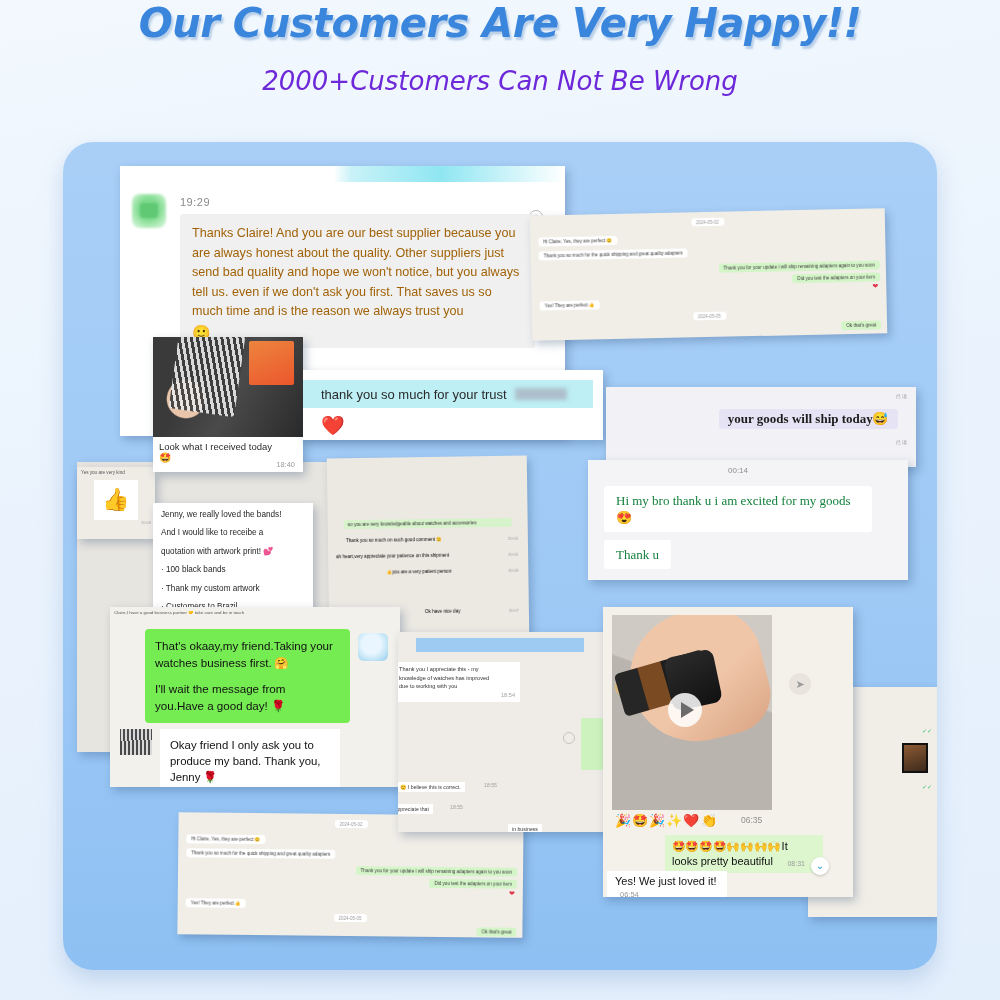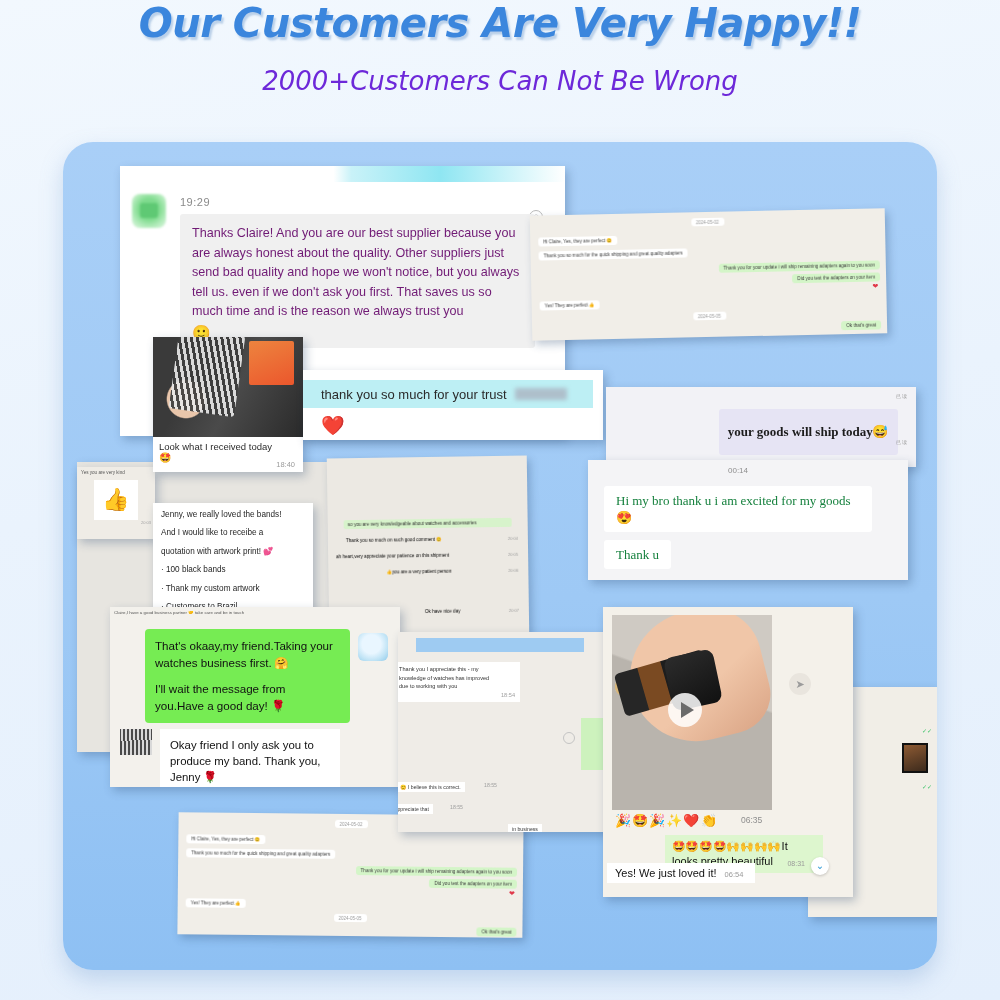--- a/index.html
+++ b/index.html
@@ -69,21 +69,21 @@
   .msg-meta {
     position: absolute; left: 60px; top: 30px;
     font-size: 11px; color: #8a8a8a; letter-spacing: .5px;
   }
   .bubble-grey {
     position: absolute; left: 60px; top: 48px; width: 355px;
     background: #f0f0f0; border-radius: 3px;
     padding: 10px 12px 6px 12px;
   }
   .bubble-grey p {
-    font-size: 12.6px; line-height: 19.6px; color: #701a75;
+    font-size: 12.6px; line-height: 19.6px; color: #a16207;
   }
   .bubble-grey .emo { font-size: 15px; display:block; margin-top: 2px; }
   .smiley-icon {
     position: absolute; right: 22px; top: 44px;
     width: 14px; height: 14px; border-radius: 50%;
     border: 1px solid #b9b9b9; color:#b9b9b9; font-size: 9px;
     text-align:center; line-height:12px;
   }
 
   
@@ -168,21 +168,21 @@
   #c-knowledge { left: 265px; top: 315px; width: 200px; height: 180px; background:#ece9e3;
                  transform: rotate(-0.8deg); }
   .kn-row { position:absolute; font-size:4.6px; filter:blur(.3px); white-space:nowrap; }
   .kn-g { background:#d7f3cb; padding:2px 4px; border-radius:2px; color:#2e2e2e; }
   .kn-time { color:#9a9a9a; font-size:4px; }
 
   
   #c-ship { left: 543px; top: 245px; width: 310px; height: 80px; background:#f2f2f6; }
   .bubble-lav {
     position:absolute; right: 18px; top: 22px;
-    background:#e6e4f4; border-radius:3px; padding:15px 9px;
+    background:#e6e4f4; border-radius:3px; padding:2px 9px;
     font-family:"Liberation Serif", serif; font-weight:bold; font-size:13px; color:#1c1c1c;
   }
   .read-mark { position:absolute; right:8px; font-size:5px; color:#9b9b9b; letter-spacing:1px;}
 
   
   #c-excited { left: 525px; top: 318px; width: 320px; height: 120px; background:#f4f4f6; }
   .bubble-w {
     position:absolute; left: 16px; background:#ffffff; border-radius:3px;
     padding:6px 12px; font-family:"Liberation Serif", serif; font-size:13px; color:#15803d;
     line-height: 17px;
@@ -281,21 +281,21 @@
     border-radius:50%; background:#e9e5de; color:#9b9b9b; font-size:11px;
     text-align:center; line-height:22px;
   }
   .bubble-green2 {
     position:absolute; left: 62px; top: 228px; width: 158px;
     background:#ddf6ce; padding: 4px 7px;
     font-size:11px; line-height:15px; color:#111;
   }
   .bg2-time { position:absolute; right:18px; bottom:2px; font-size:7px; color:#9a9a9a; }
   .bubble-white2 {
-    position:absolute; left: 4px; top: 256px; width: 148px;
+    position:absolute; left: 4px; top: 264px; width: 120px;
     background:#ffffff; padding: 4px 8px; font-size:11px; color:#111;
   }
   .bw2-time { font-size:7.5px; color:#9a9a9a; margin-left:5px; }
   .chev-badge2 {
     position:absolute; left: 208px; top: 250px; width:18px; height:18px;
     border-radius:50%; background:#fff; color:#2f9ad6; font-size:10px;
     text-align:center; line-height:18px; box-shadow:0 1px 3px rgba(0,0,0,.2);
   }
 
   

